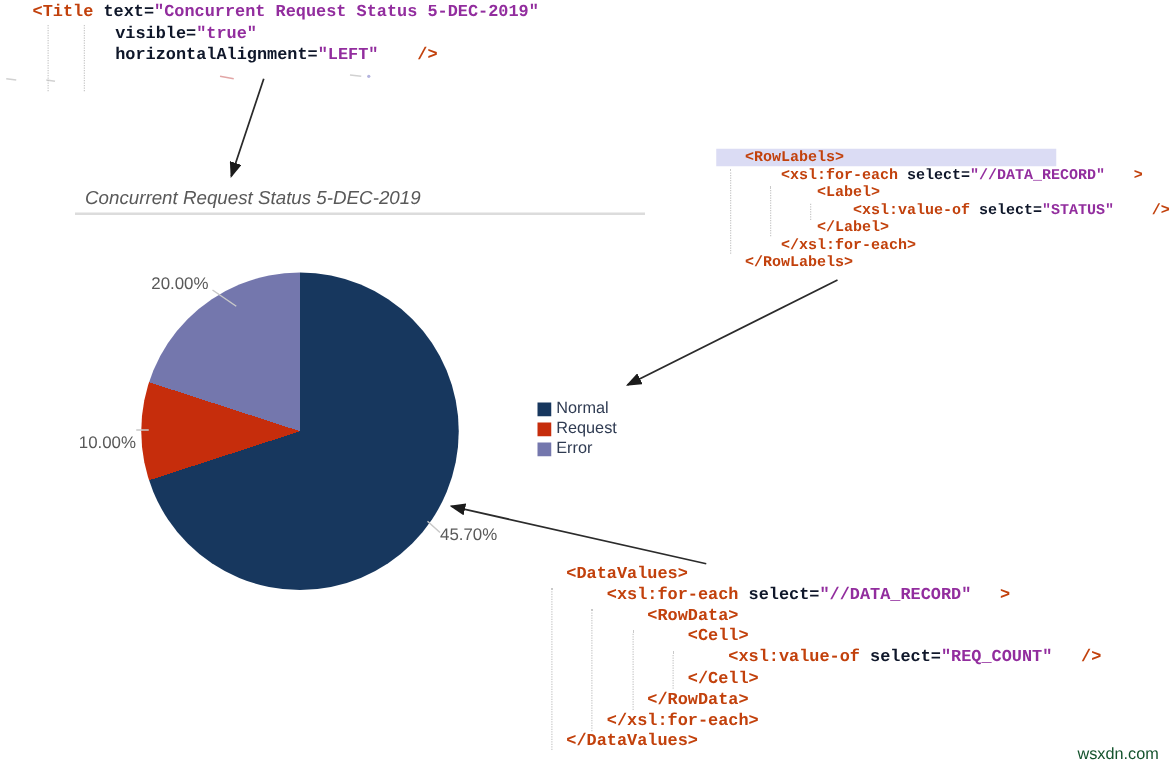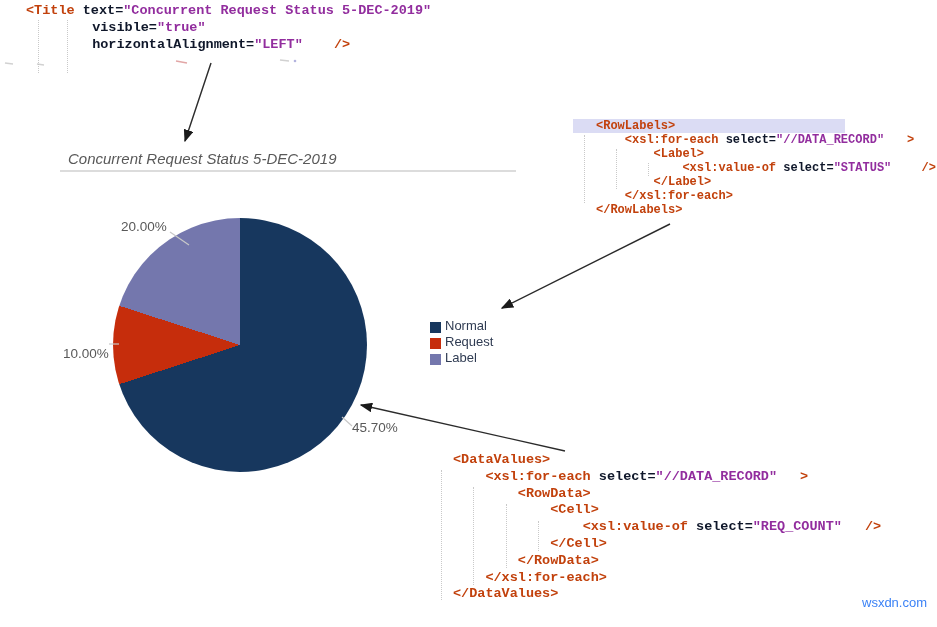--- a/index.html
+++ b/index.html
@@ -24,21 +24,21 @@
   .title-rule{position:absolute;left:60px;top:170px;width:456px;height:2px;background:#DCDCDC;z-index:1;}
   .pie{position:absolute;left:113px;top:218px;width:254px;height:254px;border-radius:50%;z-index:1;}
   .pct{position:absolute;color:#595959;font-size:13.5px;z-index:2;}
   #pct20{left:121px;top:219px;text-align:center;}
   #pct10{left:63px;top:346px;}
   #pct70{left:352px;top:420px;}
   .legend{position:absolute;left:430px;top:317px;z-index:2;}
   .legend-row{display:flex;align-items:flex-end;gap:4px;height:16px;}
   .swatch{width:11px;height:11px;flex:0 0 11px;}
   .legend-label{font-size:13px;color:#2F3B52;}
-  .watermark{position:absolute;left:862px;top:595px;font-size:13px;color:#3b82f6;z-index:2;}
+  .watermark{position:absolute;left:862px;top:595px;font-size:13px;color:#14532d;z-index:2;}
   .overlay{position:absolute;left:0;top:0;z-index:3;pointer-events:none;}
 </style>
 </head>
 <body>
 
 <div class="canvas">
 
   <div class="code" id="title-code"><div class="code-line"><span class="g">&lt;Title </span><span class="a">text</span><span class="a">=</span><span class="v">"Concurrent Request Status 5-DEC-2019"</span></div><div class="code-line"><span class="p">           </span><span class="a">visible</span><span class="a">=</span><span class="v">"true"</span></div><div class="code-line"><span class="p">           </span><span class="a">horizontalAlignment</span><span class="a">=</span><span class="v">"LEFT"</span><span class="g"> /&gt;</span></div></div>
   <div class="guide" style="left:38px;top:20px;height:53px;"></div>
   <div class="guide" style="left:67px;top:20px;height:53px;"></div>
@@ -55,21 +55,21 @@
     <div class="legend-row">
       <span class="swatch" style="background: rgb(23, 55, 94);"></span>
       <span class="legend-label">Normal</span>
     </div>
     <div class="legend-row">
       <span class="swatch" style="background: rgb(198, 45, 12);"></span>
       <span class="legend-label">Request</span>
     </div>
     <div class="legend-row">
       <span class="swatch" style="background: rgb(116, 119, 173);"></span>
-      <span class="legend-label">Label</span>
+      <span class="legend-label">Error</span>
     </div>
   </div>
 
   <div class="code" id="row-labels"><div class="code-line hl"><span class="g">&lt;RowLabels&gt;</span></div><div class="code-line"><span class="p">    </span><span class="g">&lt;xsl:for-each </span><span class="a">select</span><span class="a">=</span><span class="v">"//DATA_RECORD"</span><span class="g">&gt;</span></div><div class="code-line"><span class="p">        </span><span class="g">&lt;Label&gt;</span></div><div class="code-line"><span class="p">            </span><span class="g">&lt;xsl:value-of </span><span class="a">select</span><span class="a">=</span><span class="v">"STATUS"</span><span class="g"> /&gt;</span></div><div class="code-line"><span class="p">        </span><span class="g">&lt;/Label&gt;</span></div><div class="code-line"><span class="p">    </span><span class="g">&lt;/xsl:for-each&gt;</span></div><div class="code-line"><span class="g">&lt;/RowLabels&gt;</span></div></div>
   <div class="guide" style="left:584px;top:135px;height:68px;"></div>
   <div class="guide" style="left:616px;top:149px;height:40px;"></div>
   <div class="guide" style="left:648px;top:163px;height:13px;"></div>
 
   <div class="code" id="data-values"><div class="code-line"><span class="g">&lt;DataValues&gt;</span></div><div class="code-line"><span class="p">    </span><span class="g">&lt;xsl:for-each </span><span class="a">select</span><span class="a">=</span><span class="v">"//DATA_RECORD"</span><span class="g">&gt;</span></div><div class="code-line"><span class="p">        </span><span class="g">&lt;RowData&gt;</span></div><div class="code-line"><span class="p">            </span><span class="g">&lt;Cell&gt;</span></div><div class="code-line"><span class="p">                </span><span class="g">&lt;xsl:value-of </span><span class="a">select</span><span class="a">=</span><span class="v">"REQ_COUNT"</span><span class="g">/&gt;</span></div><div class="code-line"><span class="p">            </span><span class="g">&lt;/Cell&gt;</span></div><div class="code-line"><span class="p">        </span><span class="g">&lt;/RowData&gt;</span></div><div class="code-line"><span class="p">    </span><span class="g">&lt;/xsl:for-each&gt;</span></div><div class="code-line"><span class="g">&lt;/DataValues&gt;</span></div></div>
   <div class="guide" style="left:441px;top:470px;height:130px;"></div>

